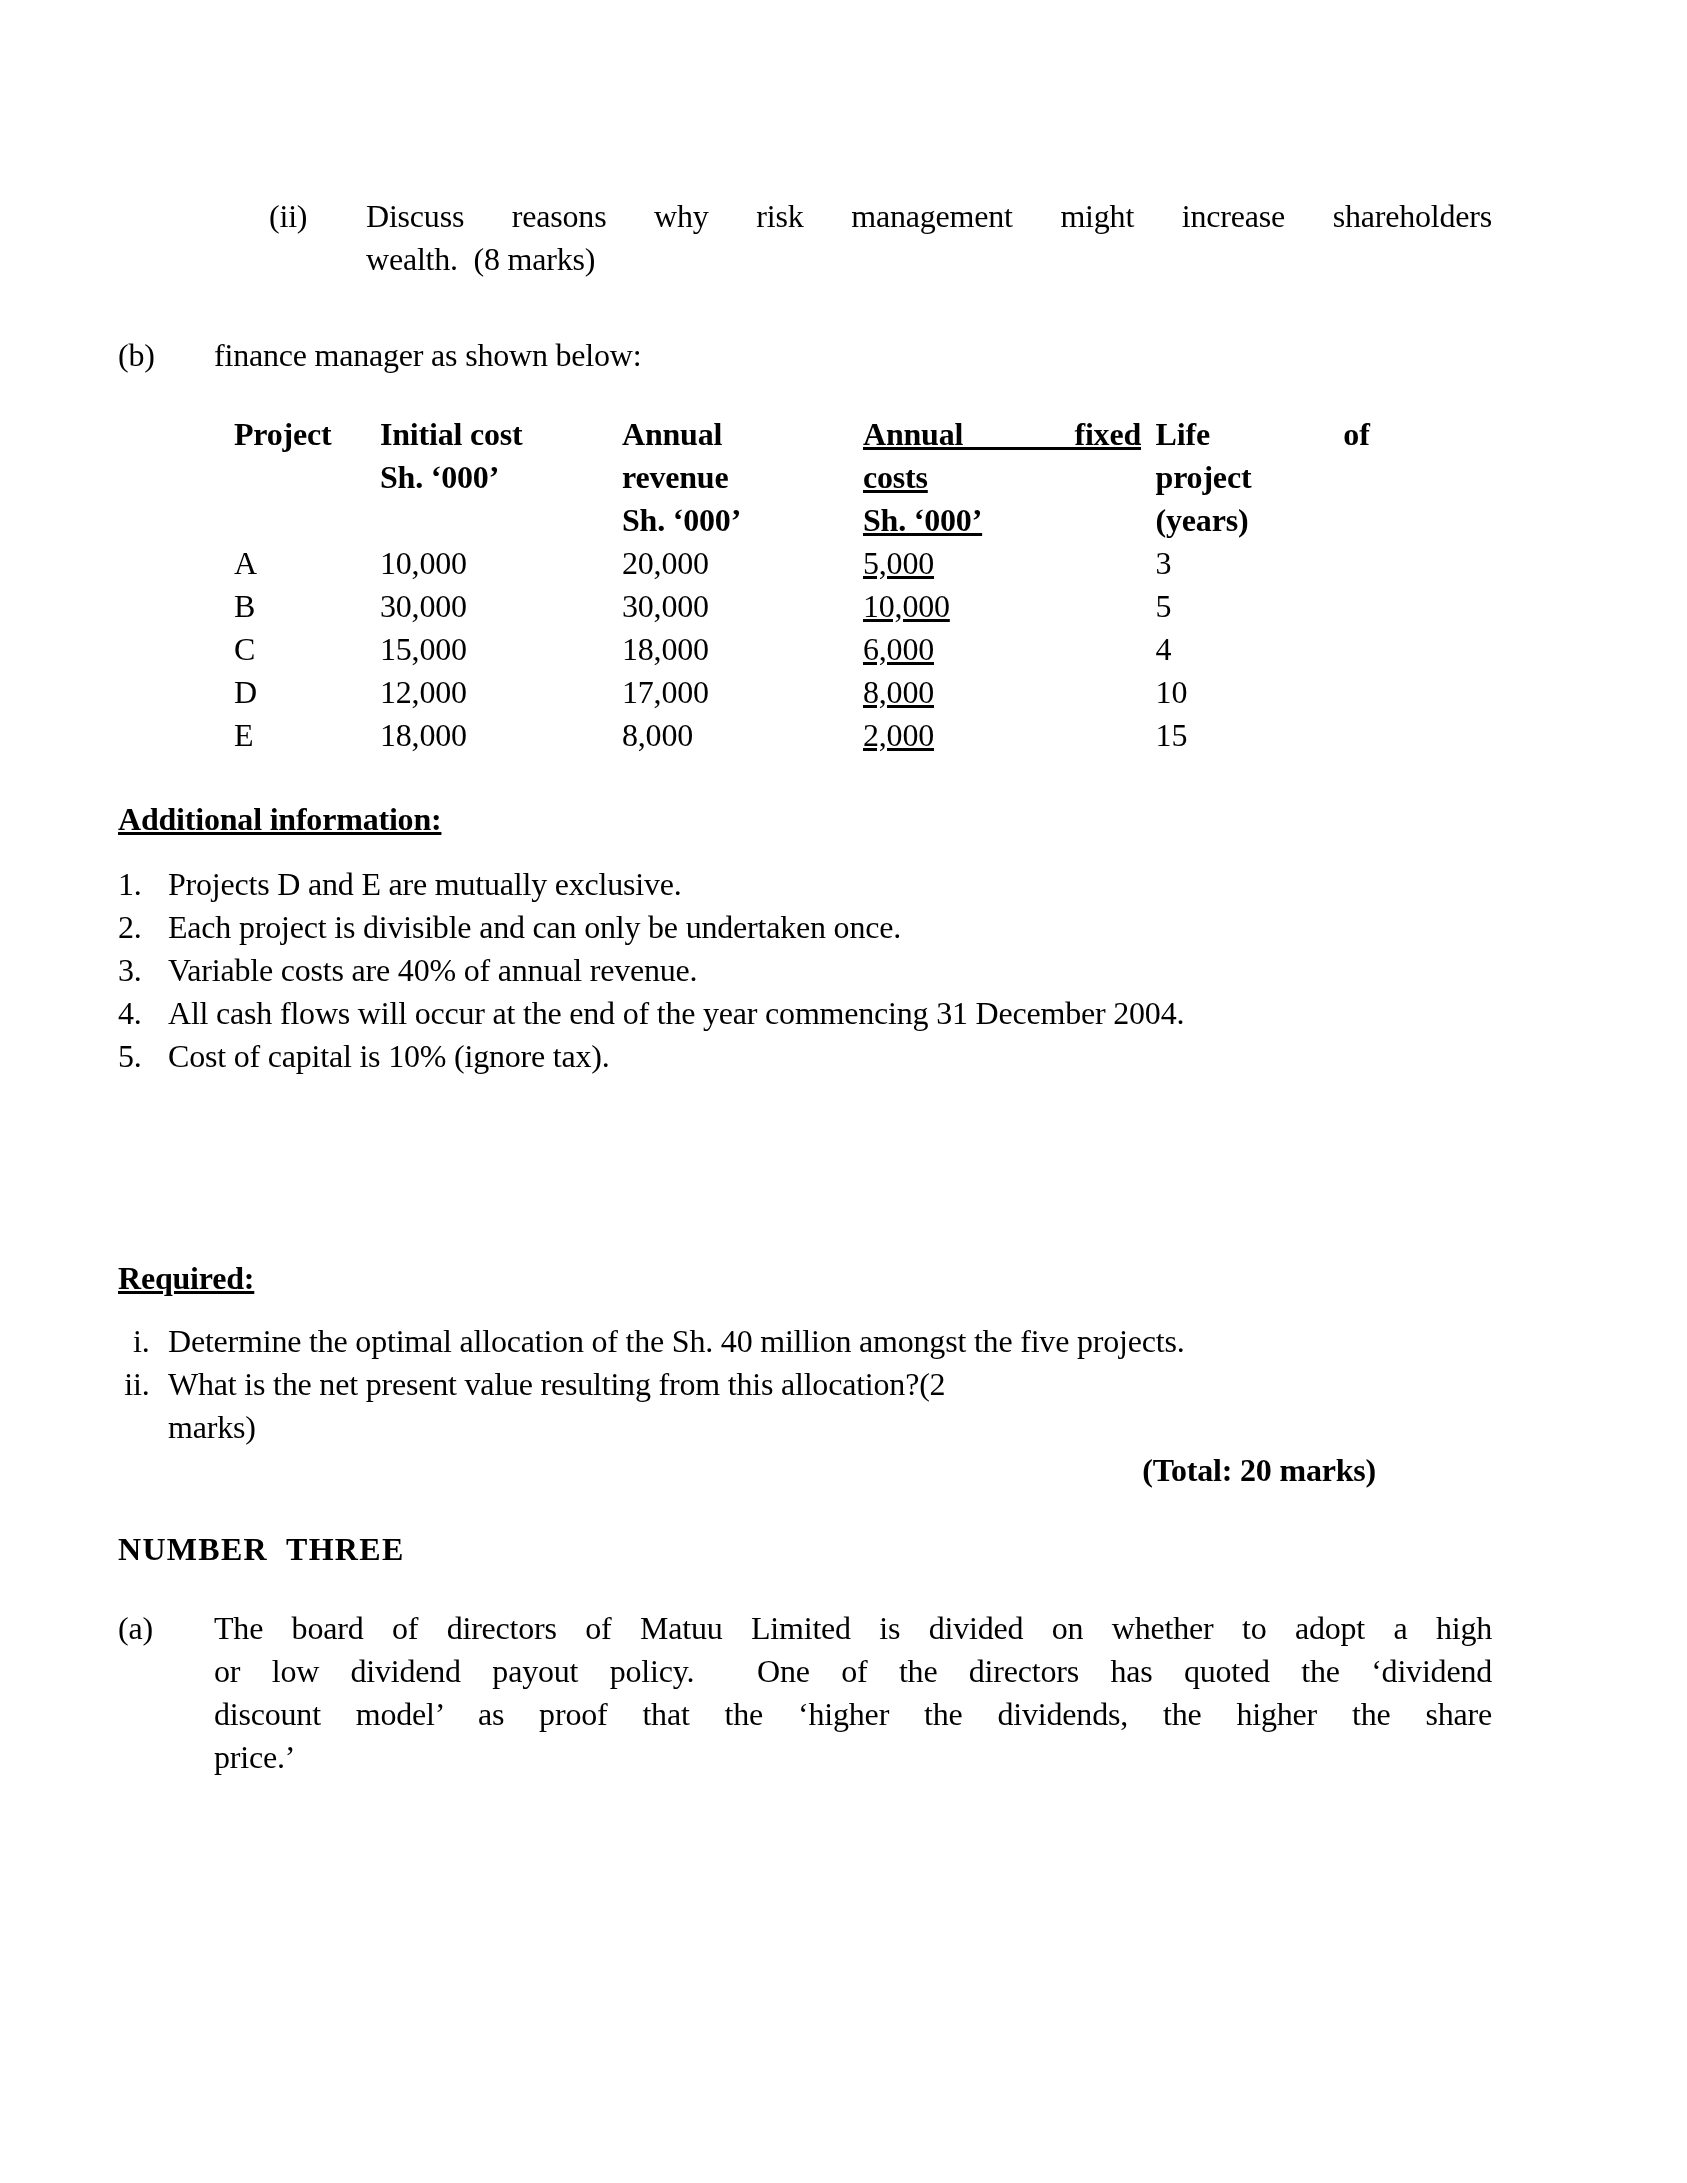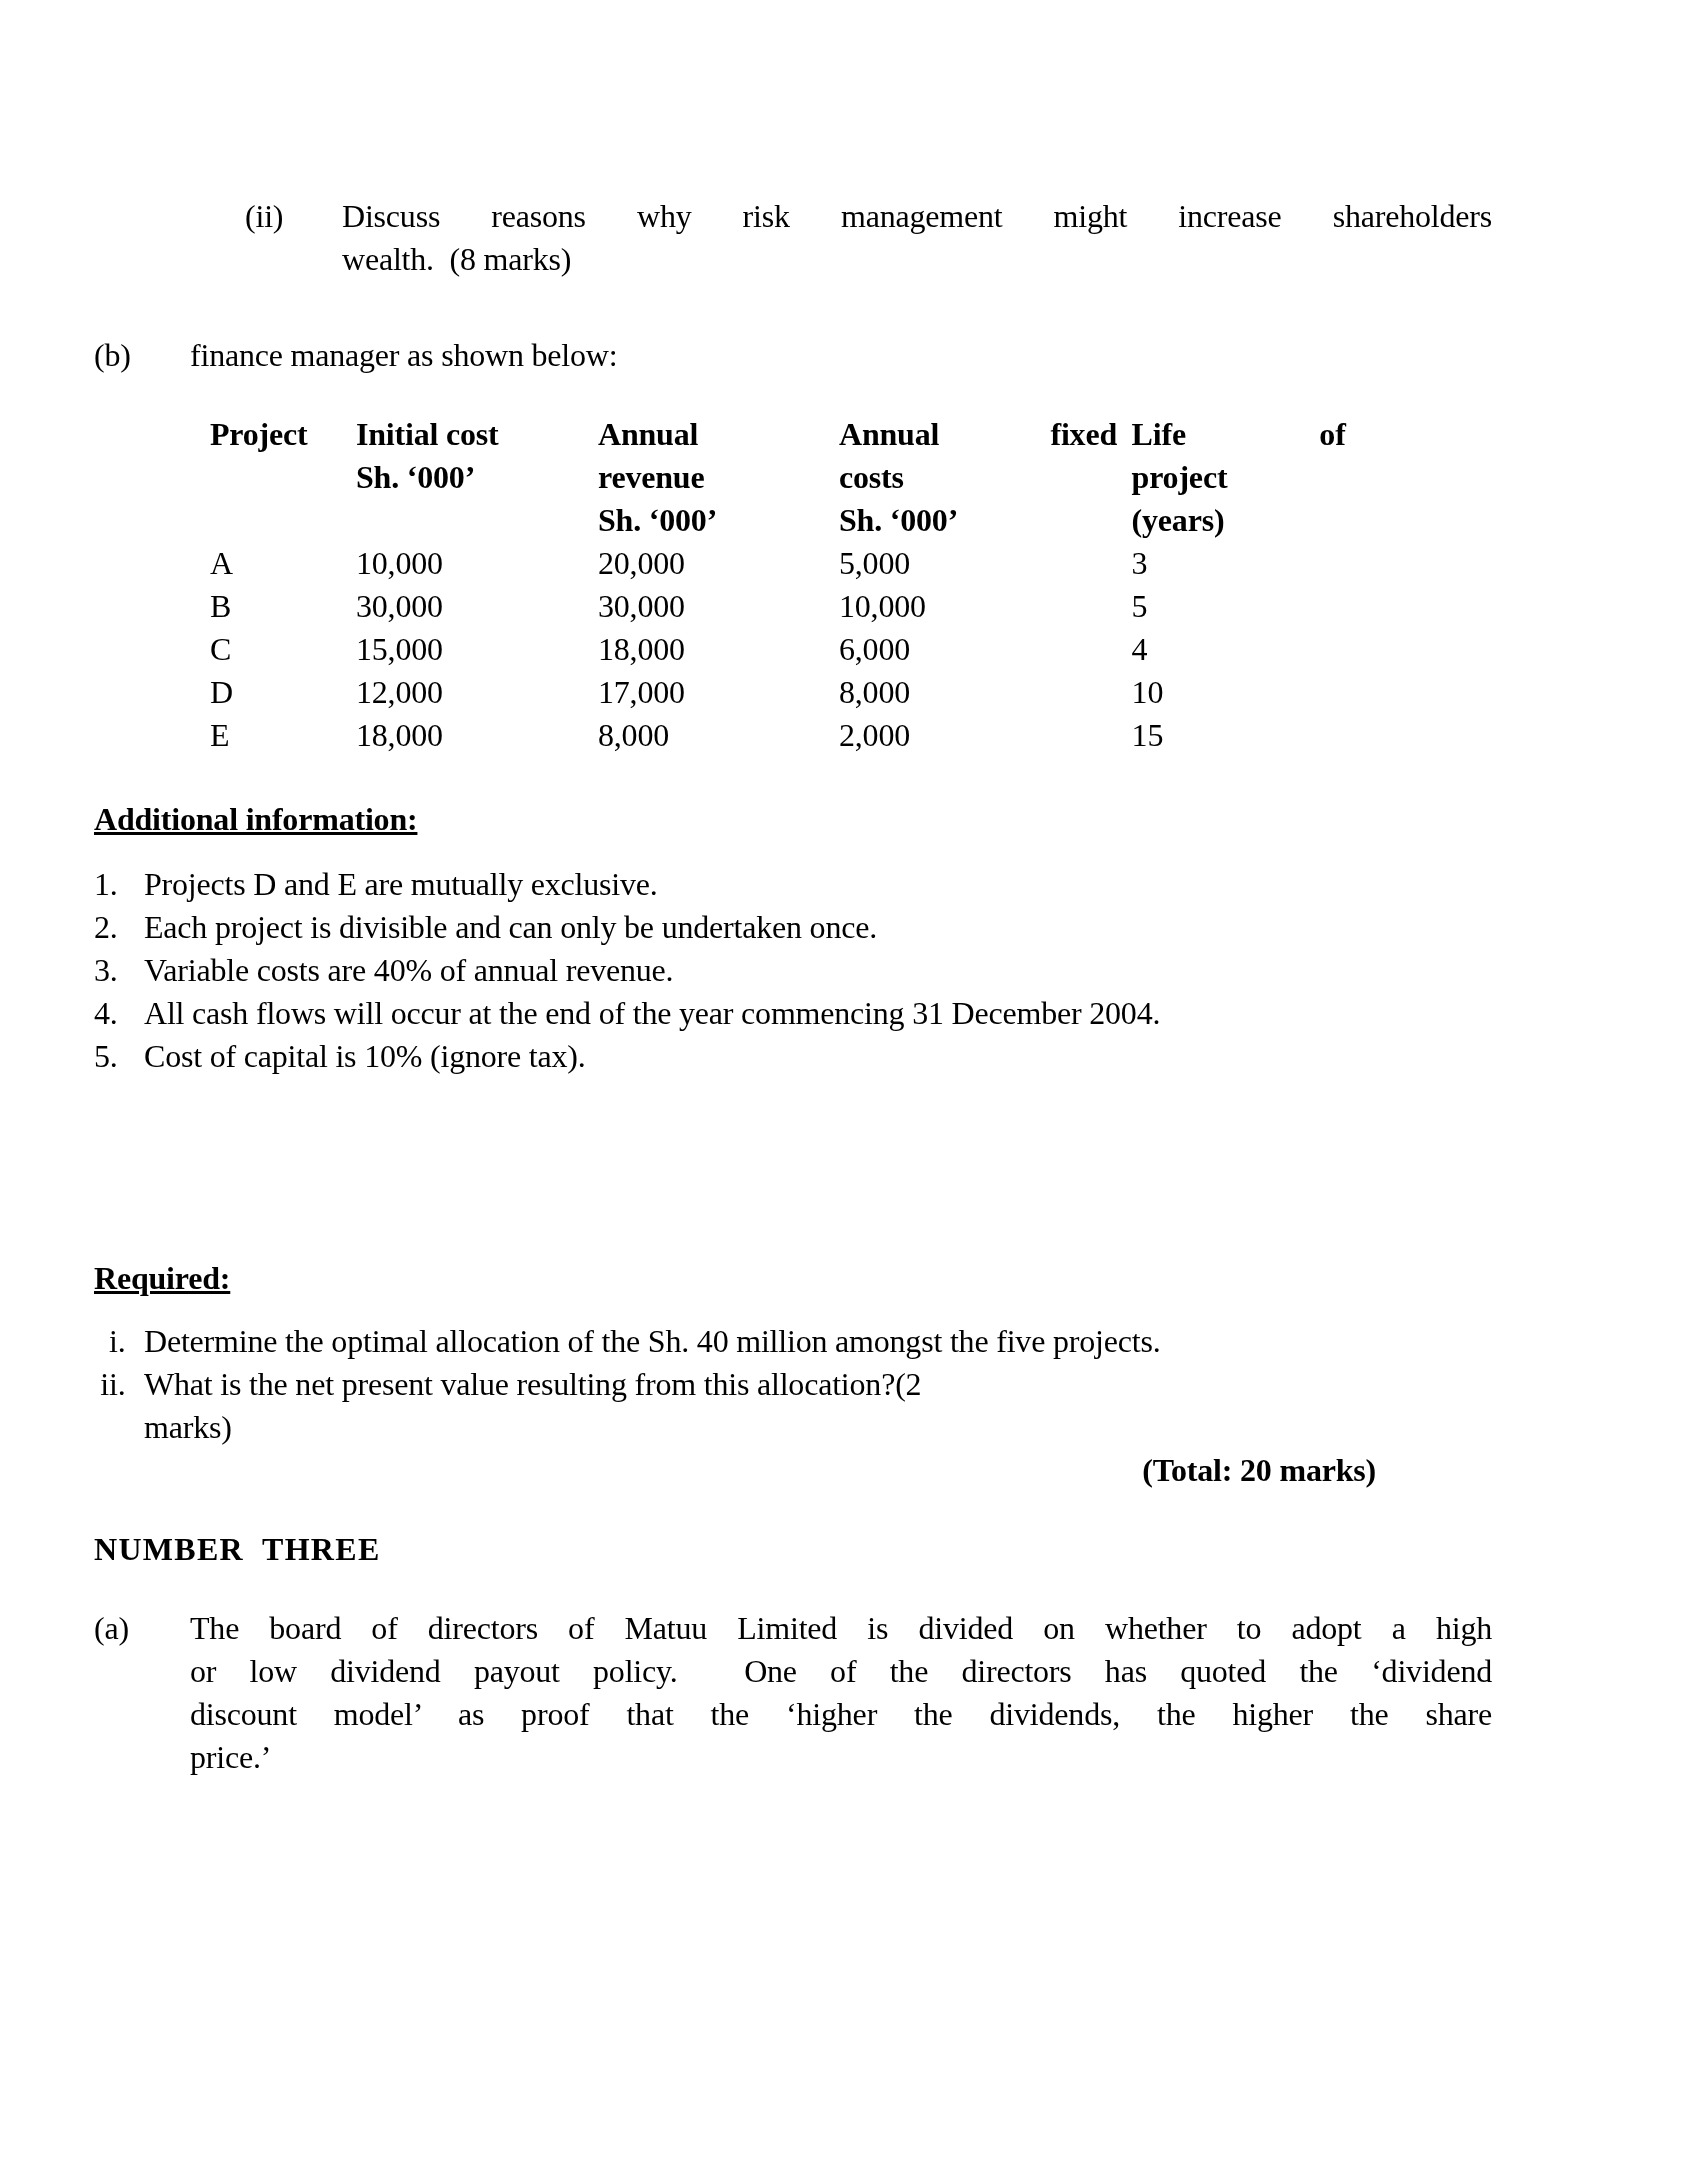--- a/index.html
+++ b/index.html
@@ -2,40 +2,40 @@
 <html style="font-size:10.6px"><head>
 <meta charset="utf-8">
 <style>
   html,body{margin:0;padding:0;background:#888;}
   .page{
     width:1687px;height:2183px;background:#ffffff;color:#000000;
     font-family:"Liberation Serif","DejaVu Serif",serif;
     font-size:32px;line-height:43px;letter-spacing:-0.2px;
     position:relative;overflow:hidden;margin:0 auto;
   }
-  .content{padding:195px 195px 0 94px;}
+  .content{padding:195px 195px 0 118px;}
   .line{min-height:43px;}
   .jl{text-align:justify;text-align-last:justify;}
   .hang{display:flex;align-items:flex-start;}
   .hang .label{flex:none;}
   .hang .body{flex:1 1 auto;min-width:0;}
 
   .ii-block{margin-left:151px;}
   .ii-label{width:97px;}
 
   .b-block{margin-top:53px;}
   .b-label{width:96px;}
 
   .ptable{margin-left:116px;margin-top:36px;}
   .trow{display:flex;align-items:flex-start;}
   .tc{flex:none;}
   .c1{width:146px;}
   .c2{width:242px;}
   .c3{width:241px;}
-  .c4{width:278px;}
+  .c4{width:278px;text-decoration:underline;}
   .c5{width:214px;margin-left:14.6px;}
   .thead{font-weight:bold;}
 
   .heading{font-weight:bold;text-decoration:underline;}
   .add-heading{margin-top:41px;}
 
   .plist{margin-top:22px;}
   .plist-item{display:flex;align-items:flex-start;}
   .plist-marker{flex:none;width:50px;}
   .plist-text{flex:1 1 auto;}

